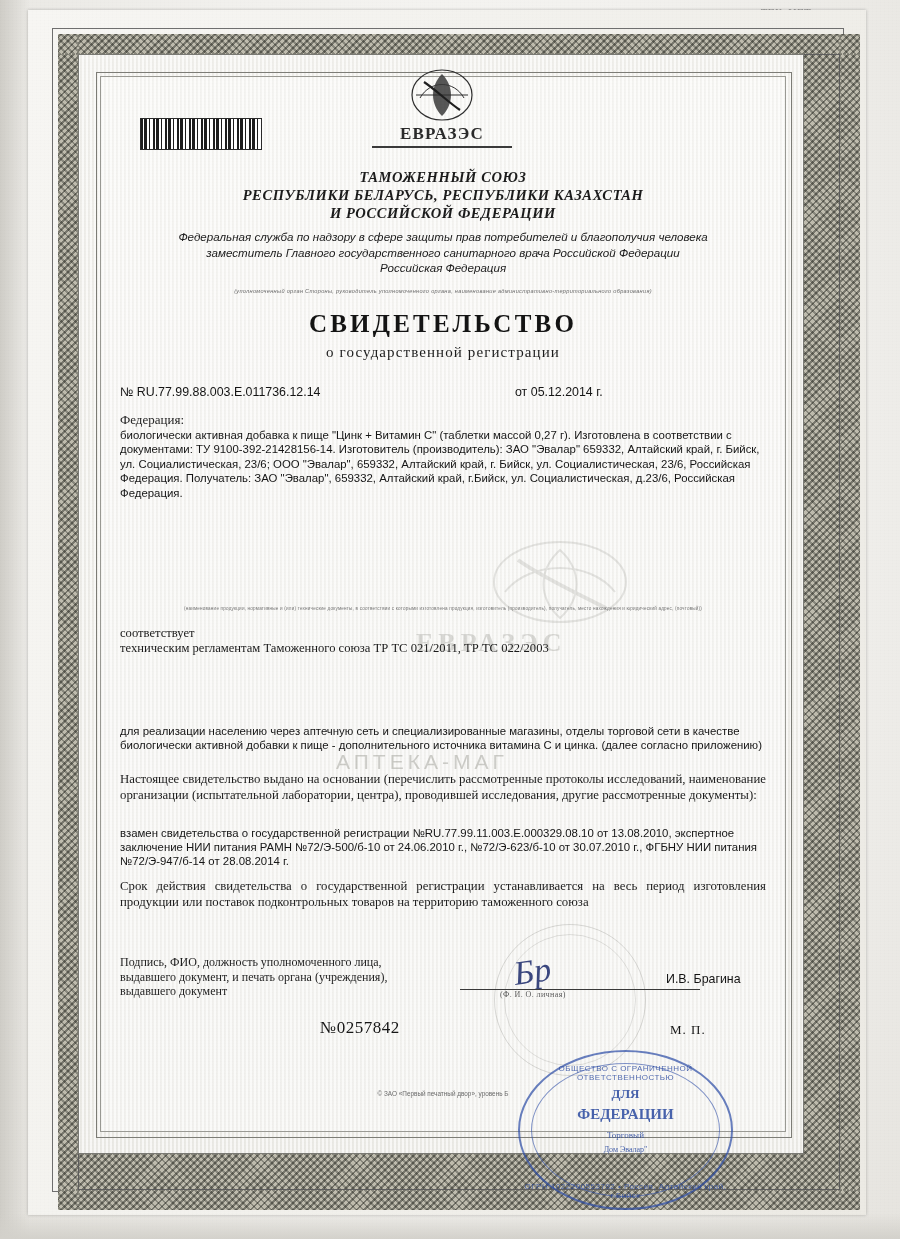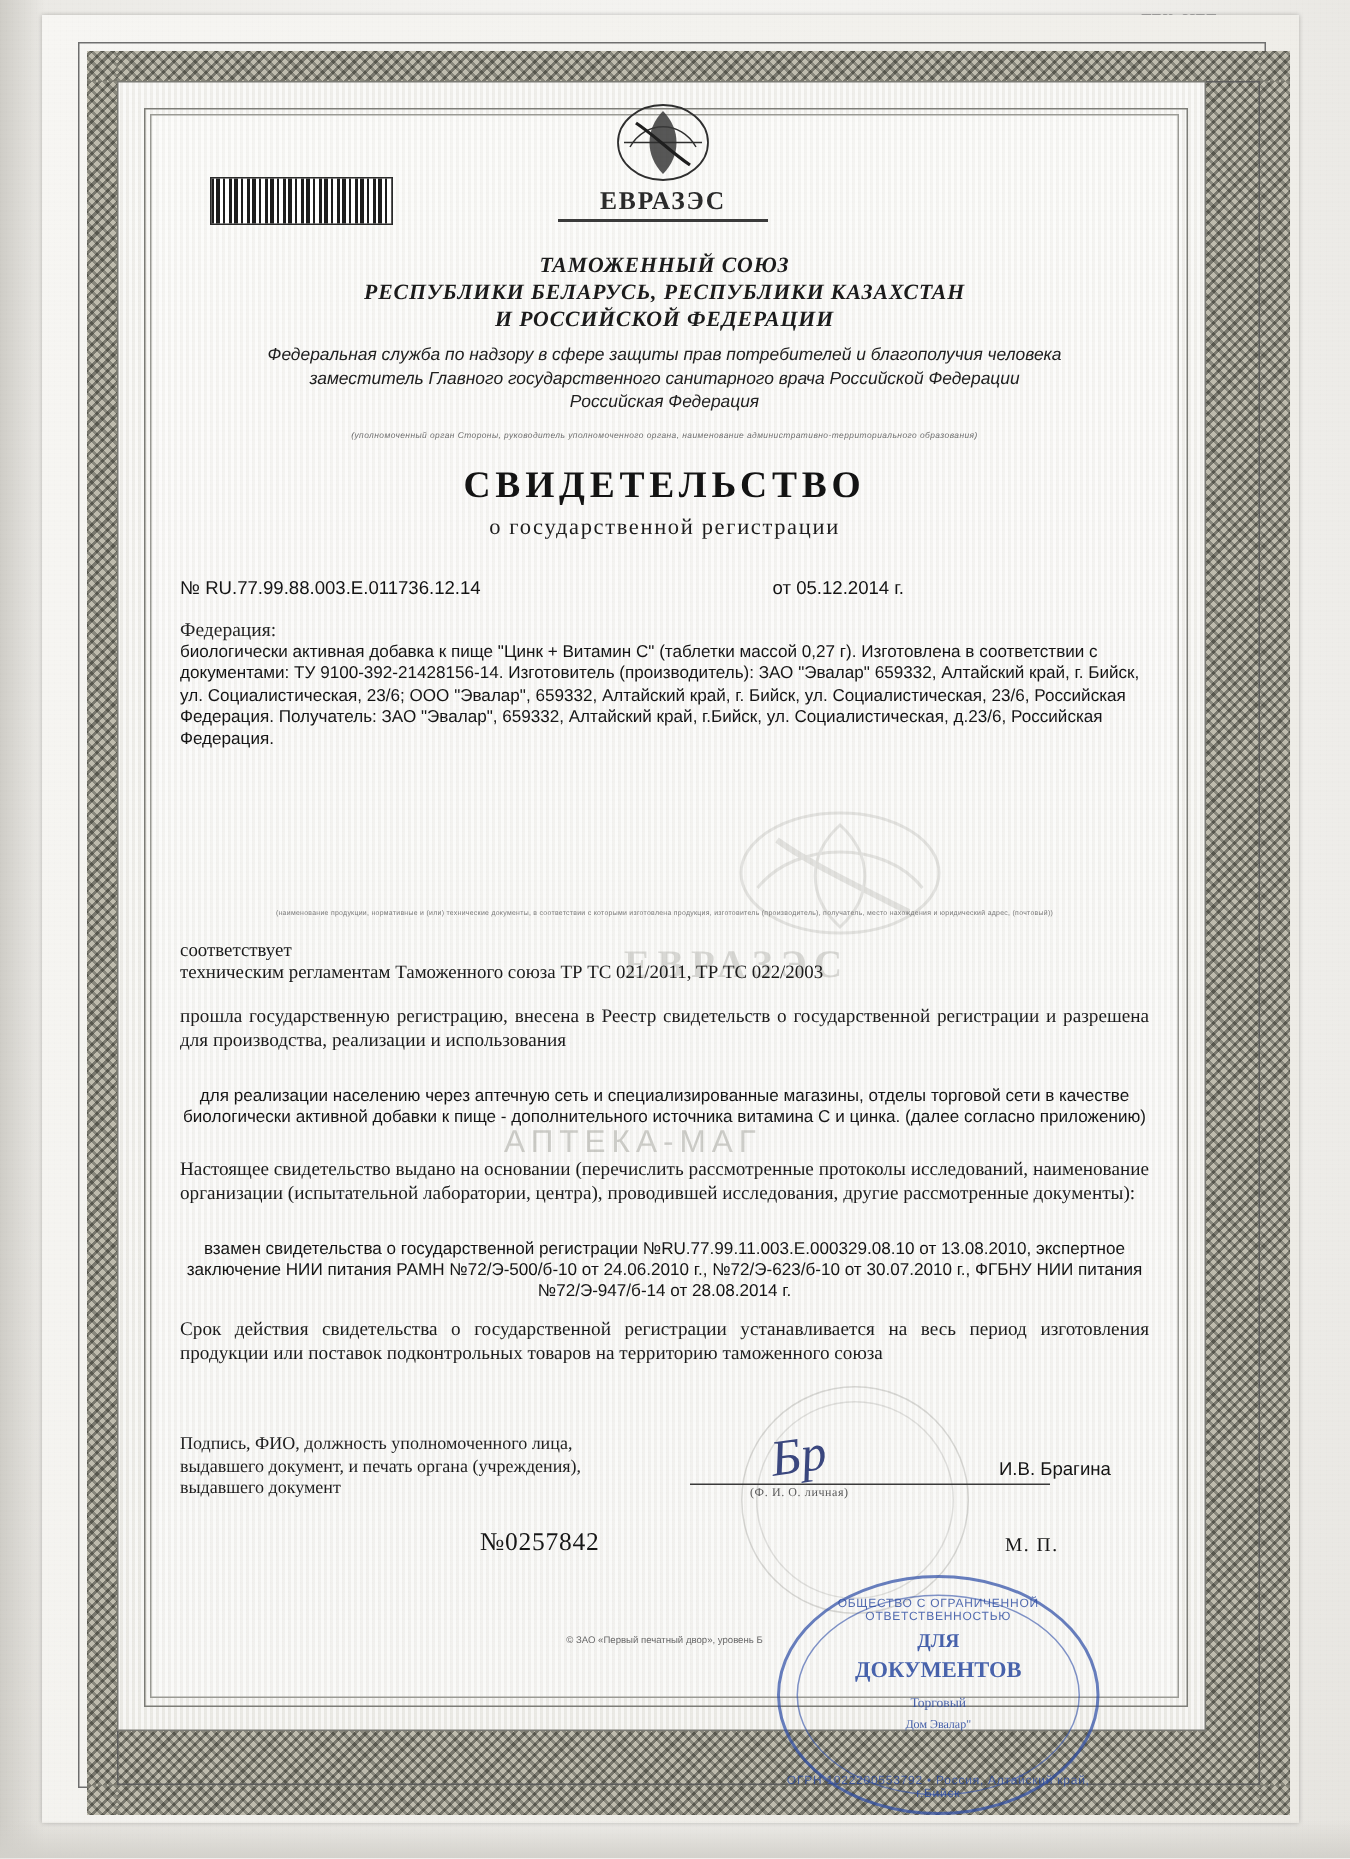--- a/index.html
+++ b/index.html
@@ -232,21 +232,20 @@
     position: absolute; left: 10px; width: 646px;
     font-size: 12.8px; line-height: 15.6px;
     color: #1c1c1c;
     text-align: justify;
   }
   .para-sans {
     position: absolute; left: 10px; width: 646px;
     font-family: "Liberation Sans", sans-serif;
     font-size: 11.4px; line-height: 14.2px;
     color: #151515;
-    text-align: center;
   }
 
   
   .validity {
     position: absolute; left: 10px; top: 818px; width: 646px;
     font-size: 12.8px; line-height: 16px; color: #1c1c1c;
     text-align: justify;
   }
 
   
@@ -470,21 +469,20 @@
         <div class="wm-text">ЕВРАЗЭС</div>
       </div>
 
       <div class="hair-caption">(наименование продукции, нормативные и (или) технические документы, в соответствии с которыми изготовлена продукция, изготовитель (производитель), получатель, место нахождения и юридический адрес, (почтовый))</div>
 
       <div class="conform">
         <div>соответствует</div>
         <div>техническим регламентам Таможенного союза ТР ТС 021/2011, ТР ТС 022/2003</div>
       </div>
 
-      <div class="para-justified" style="top:610px;">прошла государственную регистрацию, внесена в Реестр свидетельств о государственной регистрации и разрешена для производства, реализации и использования</div>
       <div class="para-sans" style="top:664px;">для реализации населению через аптечную сеть и специализированные магазины, отделы торговой сети в качестве биологически активной добавки к пище - дополнительного источника витамина С и цинка. (далее согласно приложению)</div>
       <div class="para-justified" style="top:712px;">Настоящее свидетельство выдано на основании (перечислить рассмотренные протоколы исследований, наименование организации (испытательной лаборатории, центра), проводившей исследования, другие рассмотренные документы):</div>
       <div class="para-sans" style="top:766px;">взамен свидетельства о государственной регистрации №RU.77.99.11.003.Е.000329.08.10 от 13.08.2010, экспертное заключение НИИ питания РАМН №72/Э-500/б-10 от 24.06.2010 г., №72/Э-623/б-10 от 30.07.2010 г., ФГБНУ НИИ питания №72/Э-947/б-14 от 28.08.2014 г.</div>
 
       <div class="wm-shop">АПТЕКА-МАГ</div>
 
       <div class="validity">Срок действия свидетельства о государственной регистрации устанавливается на весь период изготовления продукции или поставок подконтрольных товаров на территорию таможенного союза</div>
 
       <div class="wm-ring"></div>
 
@@ -504,21 +502,21 @@
       <div class="printer-line">© ЗАО «Первый печатный двор», уровень Б</div>
 
     </div>
   </div>
 
   <div class="stamp">
     <div class="ring"></div>
     <div class="ring2"></div>
     <div class="arc-top">ОБЩЕСТВО С ОГРАНИЧЕННОЙ ОТВЕТСТВЕННОСТЬЮ</div>
     <div class="s-line s1">ДЛЯ</div>
-    <div class="s-line s2">ДОКУМЕНТОВ</div>
+    <div class="s-line s2">ФЕДЕРАЦИИ</div>
     <div class="s-line s3">Торговый</div>
     <div class="s-line s4">Дом Эвалар"</div>
     <div class="arc-bot">ОГРН 1022200553792  •  Россия, Алтайский край, г.Бийск</div>
   </div>
 
   <div id="noise"></div>
   <div class="edge-shadow-bottom"></div>
 </div>
 
 </body></html>

